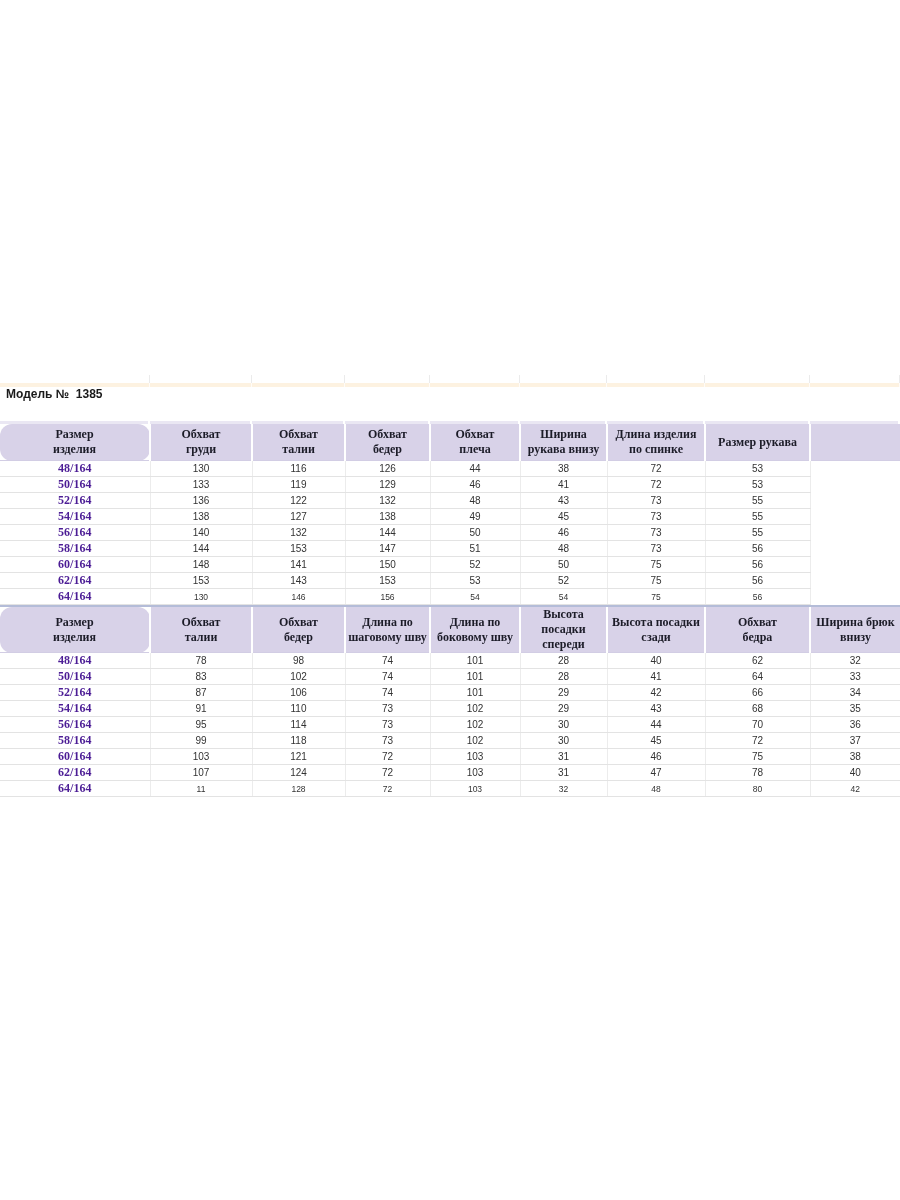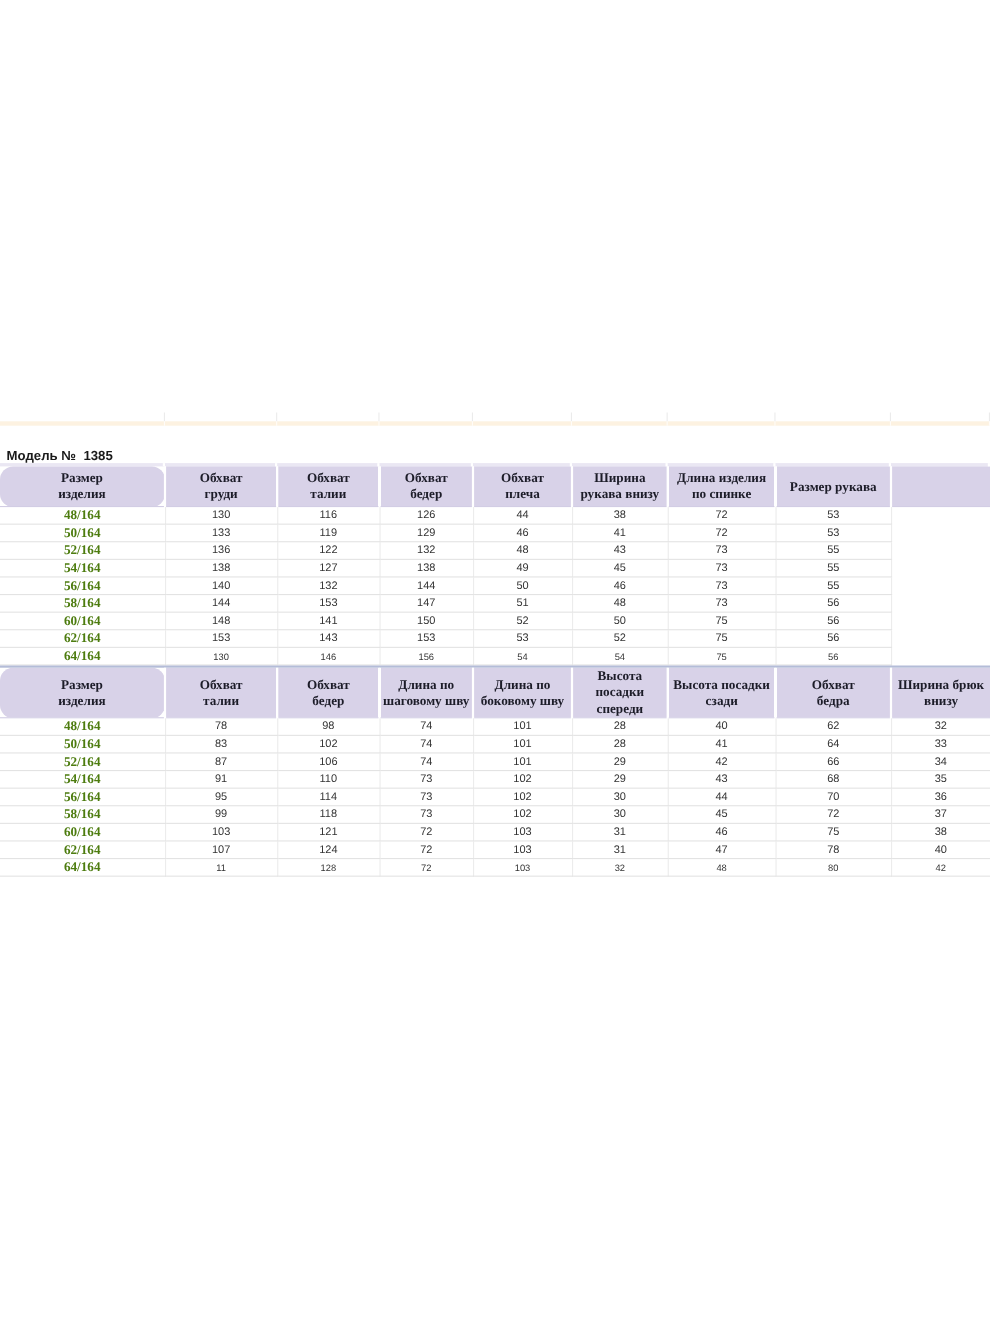--- a/index.html
+++ b/index.html
@@ -13,36 +13,36 @@
   .strip-ghost{height:8px;background:#ffffff;}
   .strip-ghost span{border-right:1px solid #ebebeb;}
   .strip-banner{height:4px;background:#fdf2e1;}
   .strip-banner span{border-right:1px solid rgba(255,255,255,0.75);}
   .strip-header{height:3px;background:#eae7f3;}
   .strip-header span{border-right:2px solid #ffffff;}
   .strip-divider{height:2px;background:#b4bcd8;width:900px;}
 
   .banner{height:22px;background:#fbe7cd;display:flex;align-items:center;
           font-weight:bold;font-size:15px;color:#141414;padding-left:6px;}
-  .model-line{height:34px;display:flex;align-items:flex-end;font-weight:bold;
+  .model-line{height:34px;display:flex;align-items:flex-start;font-weight:bold;
               font-size:12px;color:#1a1a1a;padding-left:6px;white-space:pre;}
 
   table{border-collapse:collapse;table-layout:fixed;width:900px;}
   th{background:#d8d2e8;height:36px;vertical-align:middle;text-align:center;
      font-family:"Liberation Serif",serif;font-weight:bold;font-size:12px;
      line-height:1.25;color:#1c1c28;white-space:pre-line;padding:0 1px;
      border-left:2px solid #ffffff;border-bottom:1px solid #d2cde4;overflow:hidden;}
   th:first-child{border-left:none;border-radius:12px;}
 
   td{height:14px;padding:0;vertical-align:middle;overflow:hidden;}
   td.section{font-family:"Liberation Serif",serif;font-weight:bold;font-size:12.5px;
              color:#4a7ebc;text-align:left;padding-left:5px;height:12px;
              border-bottom:1px solid #e3e3e3;}
   td.size{font-family:"Liberation Serif",serif;font-weight:bold;font-size:12px;
-          color:#4d7c0f;text-align:center;
+          color:#4c1d95;text-align:center;
           border-right:1px solid #ececec;border-bottom:1px solid #e3e3e3;}
   td.num{font-size:10px;color:#333333;text-align:center;
          border-right:1px solid #ececec;border-bottom:1px solid #e3e3e3;}
   td.num:last-child{border-right:none;}
   td.blank{border:none;background:#ffffff;}
   tbody tr.last td.num{font-size:8.5px;}
 </style>
 </head>
 <body>
 

